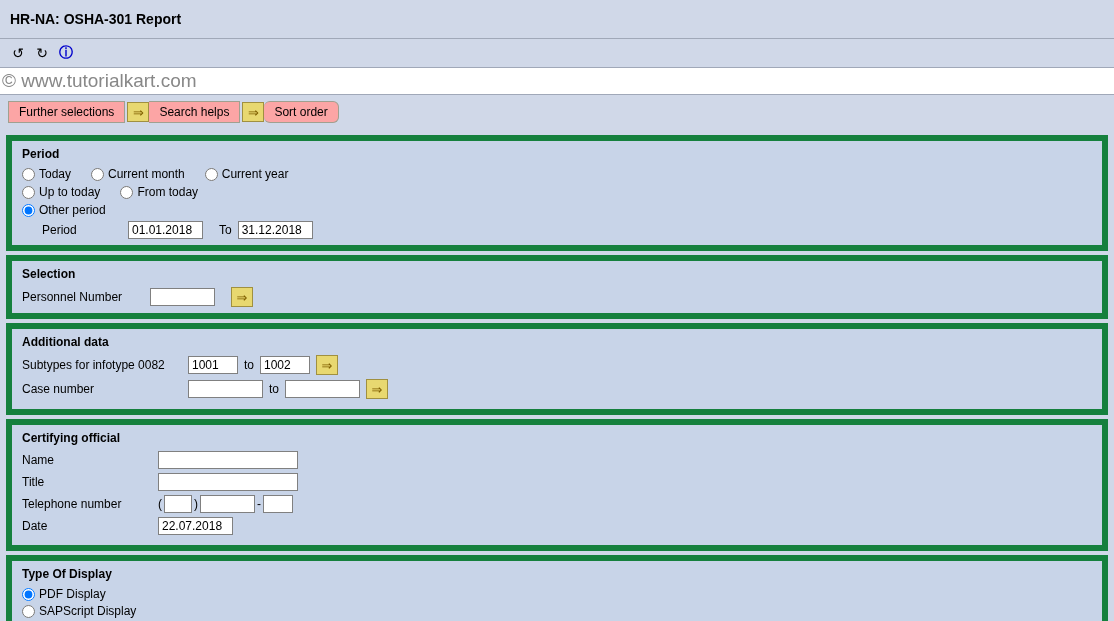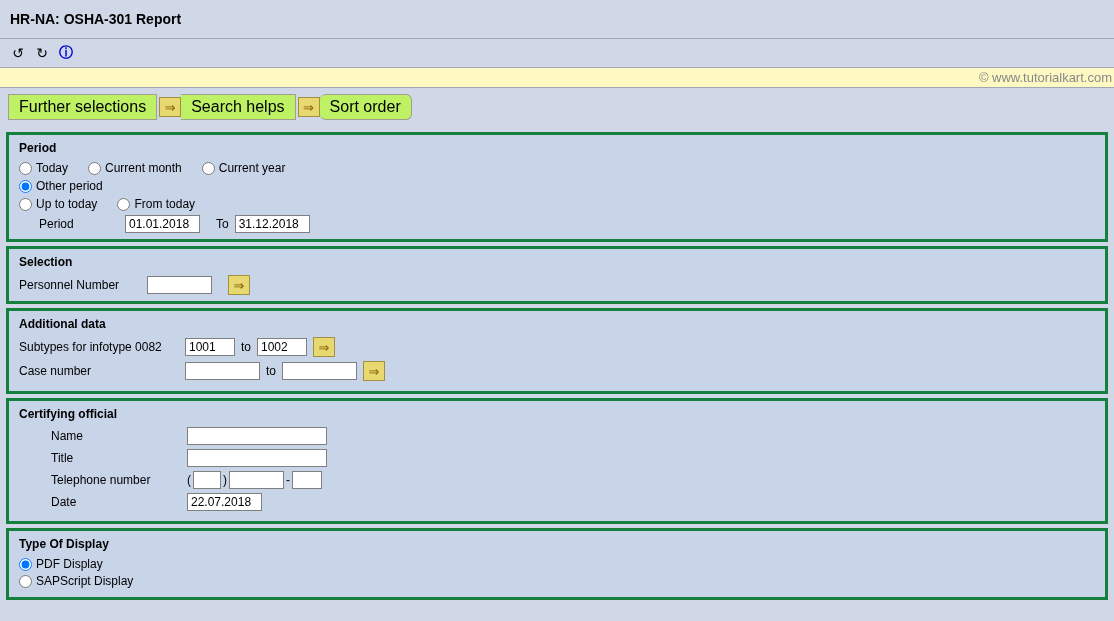--- a/index.html
+++ b/index.html
@@ -31,50 +31,50 @@
     .toolbar-icon {
       width: 20px;
       height: 20px;
       display: inline-flex;
       align-items: center;
       justify-content: center;
       cursor: pointer;
     }
     
     .watermark-bar {
-      background: #fef9c3;
-      text-align: right;
+      background: #ffffff;
+      text-align: left;
       padding: 2px;
-      font-size: 13px;
+      font-size: 19px;
       color: #888;
       border-bottom: 1px solid #a0a8b8;
     }
     
     .tab-bar {
       background: #d0d8e8;
       padding: 6px 8px;
       display: flex;
       align-items: center;
       gap: 2px;
     }
     .tab-btn {
-      background: #bef264;
+      background: #fca5a5;
       border: 1px solid #a0a090;
       padding: 3px 10px;
       cursor: pointer;
-      font-size: 16px;
+      font-size: 12px;
       display: flex;
       align-items: center;
       gap: 4px;
       text-align: right;
     }
     
     .section {
       background: #c8d4e8;
-      border: 3px solid #15803d;
+      border: 6px solid #15803d;
       margin: 4px 6px;
       padding: 6px 10px;
     }
     .section-title {
       font-size: 12px;
       font-weight: bold;
       color: #000;
       margin-bottom: 6px;
     }
     .form-label {
@@ -141,21 +141,20 @@
     .add-label {
       min-width: 160px;
       color: #000;
     }
     
     .cert-row {
       display: flex;
       align-items: center;
       margin-bottom: 4px;
       gap: 6px;
-      margin-left: 32px;
     }
     .cert-label {
       min-width: 130px;
       color: #000;
     }
     
     .phone-group {
       display: flex;
       align-items: center;
       gap: 2px;
@@ -223,32 +222,32 @@
         <input type="radio" name="period" value="current-month" style="">
         <span>Current month</span>
       </label>
       <label class="radio-item">
         <input type="radio" name="period" value="current-year" style="">
         <span>Current year</span>
       </label>
     </div>
     <div class="radio-group">
       <label class="radio-item">
+        <input type="radio" name="period" value="up-to-today" style="">
+        <span>Up to today</span>
+      </label>
+      <label class="radio-item">
+        <input type="radio" name="period" value="from-today" style="">
+        <span>From today</span>
+      </label>
+    </div>
+    <div class="radio-group">
+      <label class="radio-item">
         <input type="radio" name="period" value="other-period" checked="" style="">
         <span>Other period</span>
-      </label>
-    </div>
-    <div class="radio-group">
-      <label class="radio-item">
-        <input type="radio" name="period" value="up-to-today" style="">
-        <span>Up to today</span>
-      </label>
-      <label class="radio-item">
-        <input type="radio" name="period" value="from-today" style="">
-        <span>From today</span>
       </label>
     </div>
     <div class="period-row">
       <span class="form-label">Period</span>
       <input type="text" style="width: 75px;" value="01.01.2018">
       <span style="margin-left:10px;">To</span>
       <input type="text" style="width: 75px;" value="31.12.2018">
     </div>
   </div>
 

